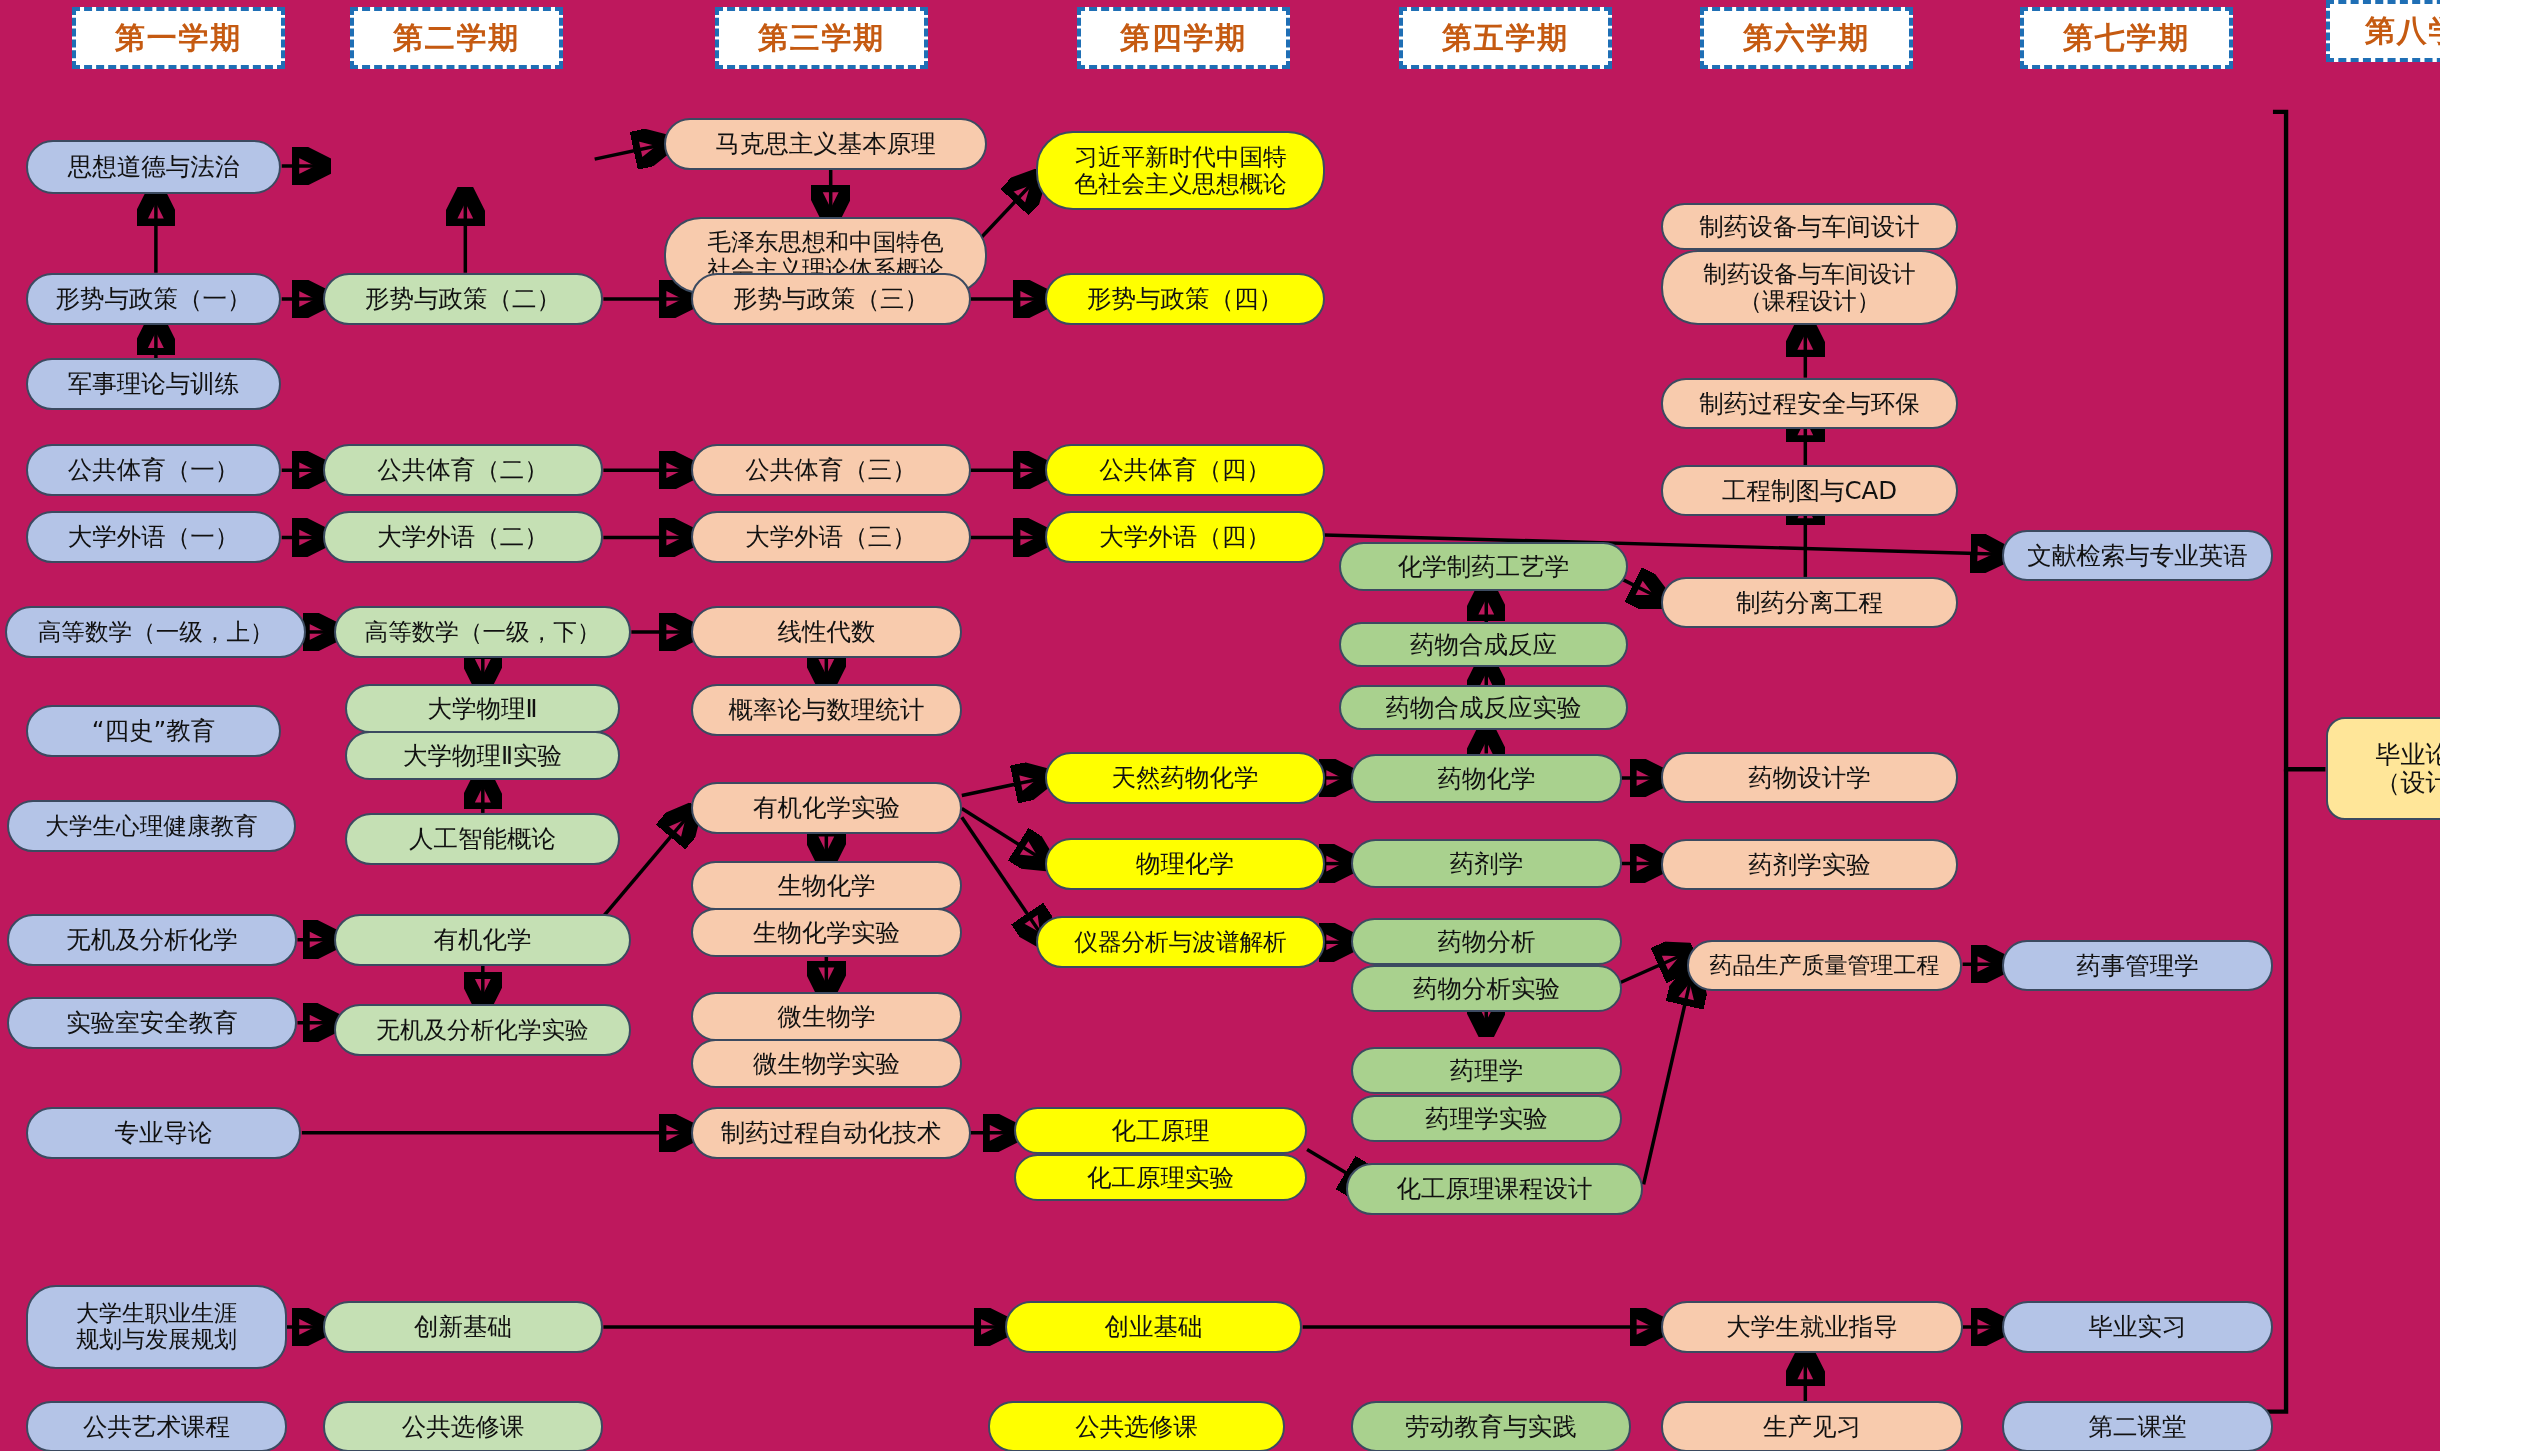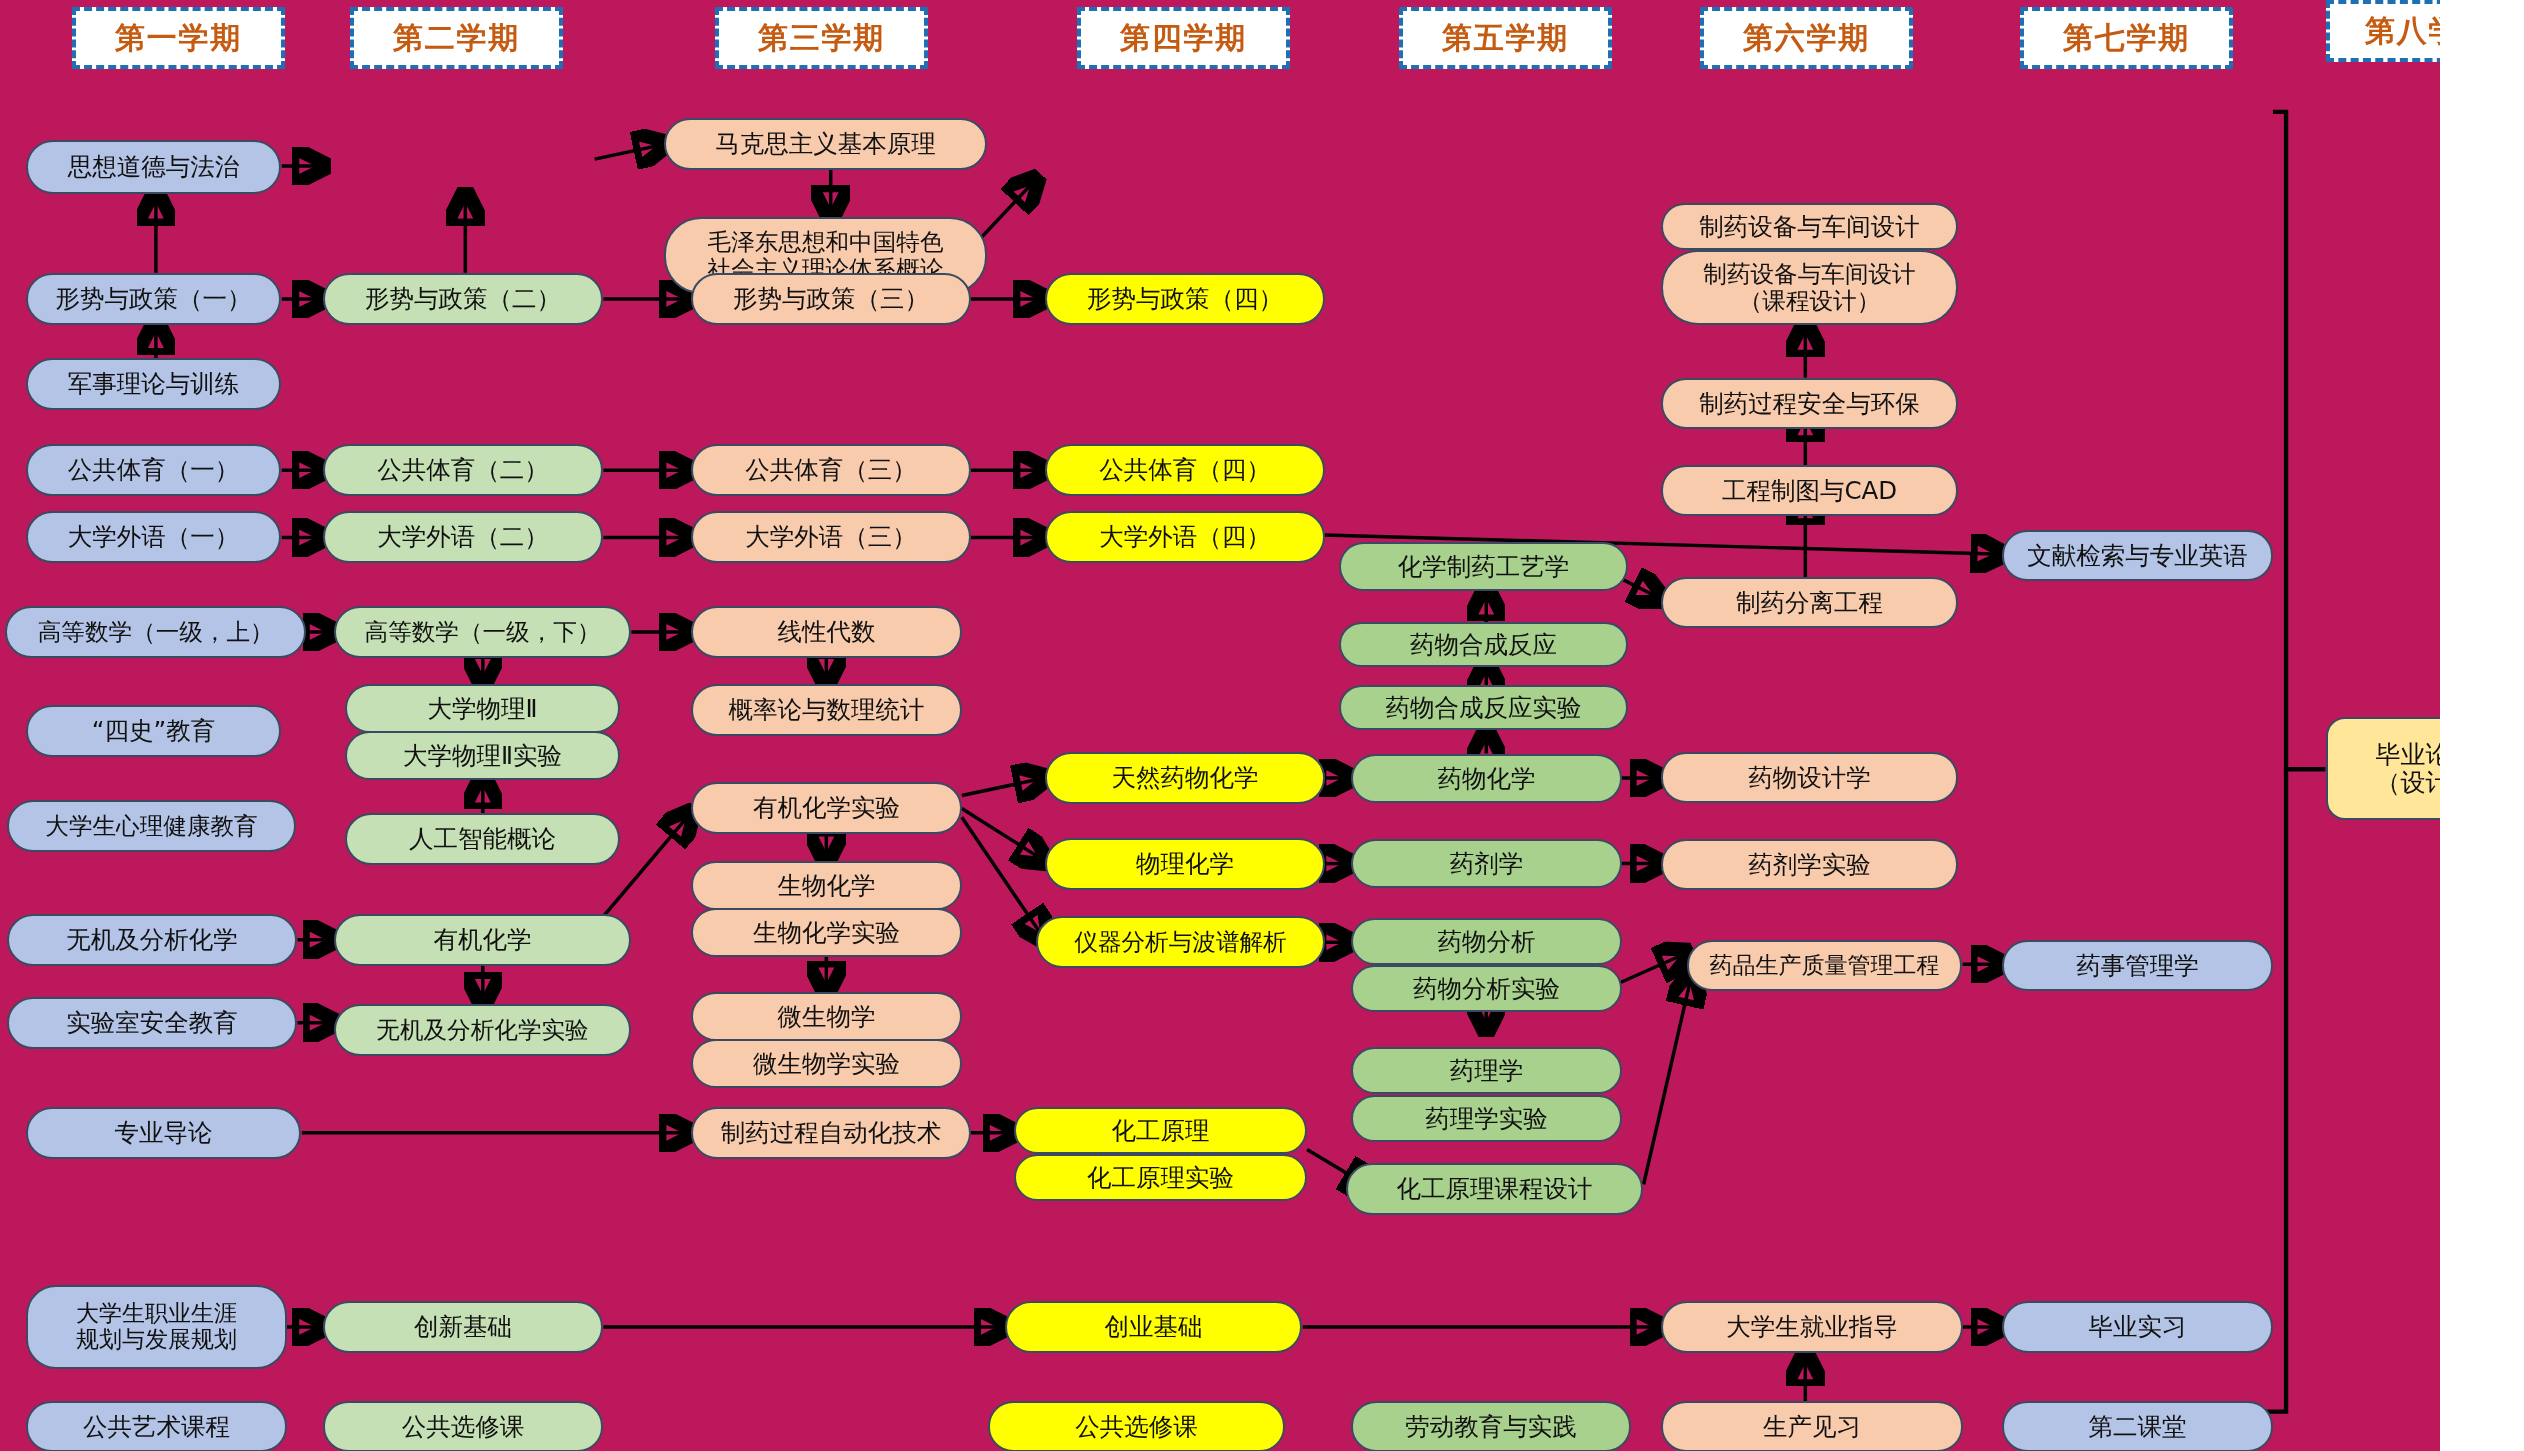--- a/index.html
+++ b/index.html
@@ -195,20 +195,22 @@
   <div class="node orange" style="left:691px;top:511px;width:280px;height:52px;border-radius:26px;">大学外语（三）</div>
   <div class="node orange" style="left:691px;top:606px;width:271px;height:52px;border-radius:26px;">线性代数</div>
   <div class="node orange" style="left:691px;top:684px;width:271px;height:52px;border-radius:26px;">概率论与数理统计</div>
   <div class="node orange" style="left:691px;top:782px;width:271px;height:52px;border-radius:26px;">有机化学实验</div>
   <div class="node orange" style="left:691px;top:861px;width:271px;height:49px;border-radius:24.5px;">生物化学</div>
   <div class="node orange" style="left:691px;top:908px;width:271px;height:49px;border-radius:24.5px;">生物化学实验</div>
   <div class="node orange" style="left:691px;top:992px;width:271px;height:49px;border-radius:24.5px;">微生物学</div>
   <div class="node orange" style="left:691px;top:1039px;width:271px;height:49px;border-radius:24.5px;">微生物学实验</div>
   <div class="node orange" style="left:691px;top:1107px;width:280px;height:52px;border-radius:26px;">制药过程自动化技术</div>
 
+  <div class="node yellow" style="left:1036px;top:131px;width:289px;height:79px;border-radius:37px;font-size:23.6px;">习近平新时代中国特
+色社会主义思想概论</div>
   <div class="node yellow" style="left:1045px;top:273px;width:280px;height:52px;border-radius:26px;">形势与政策（四）</div>
   <div class="node yellow" style="left:1045px;top:444px;width:280px;height:52px;border-radius:26px;">公共体育（四）</div>
   <div class="node yellow" style="left:1045px;top:511px;width:280px;height:52px;border-radius:26px;">大学外语（四）</div>
   <div class="node yellow" style="left:1045px;top:752px;width:280px;height:52px;border-radius:26px;">天然药物化学</div>
   <div class="node yellow" style="left:1045px;top:838px;width:280px;height:52px;border-radius:26px;">物理化学</div>
   <div class="node yellow" style="left:1036px;top:916px;width:289px;height:52px;border-radius:26px;font-size:23.6px;">仪器分析与波谱解析</div>
   <div class="node yellow" style="left:1014px;top:1107px;width:293px;height:47px;border-radius:23.6px;">化工原理</div>
   <div class="node yellow" style="left:1014px;top:1154px;width:293px;height:47px;border-radius:23.6px;">化工原理实验</div>
   <div class="node yellow" style="left:1005px;top:1301px;width:297px;height:52px;border-radius:26px;">创业基础</div>
   <div class="node yellow" style="left:988px;top:1401px;width:297px;height:51px;border-radius:25px;">公共选修课</div>

